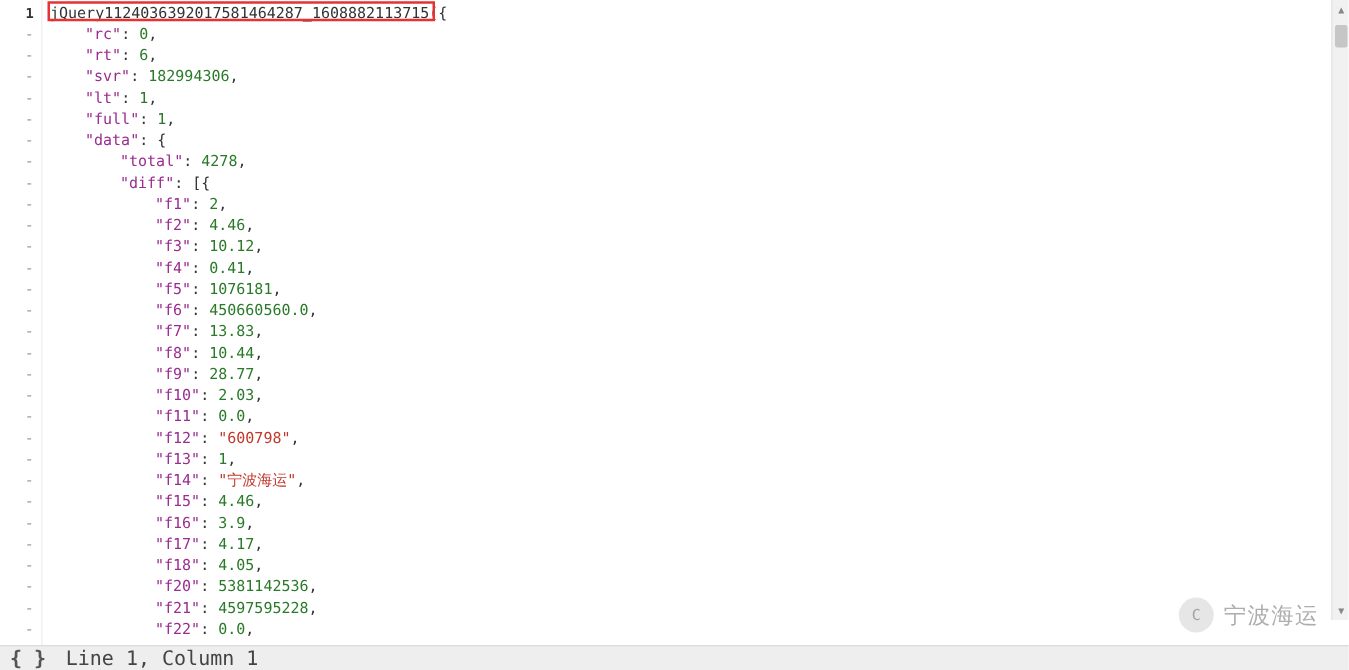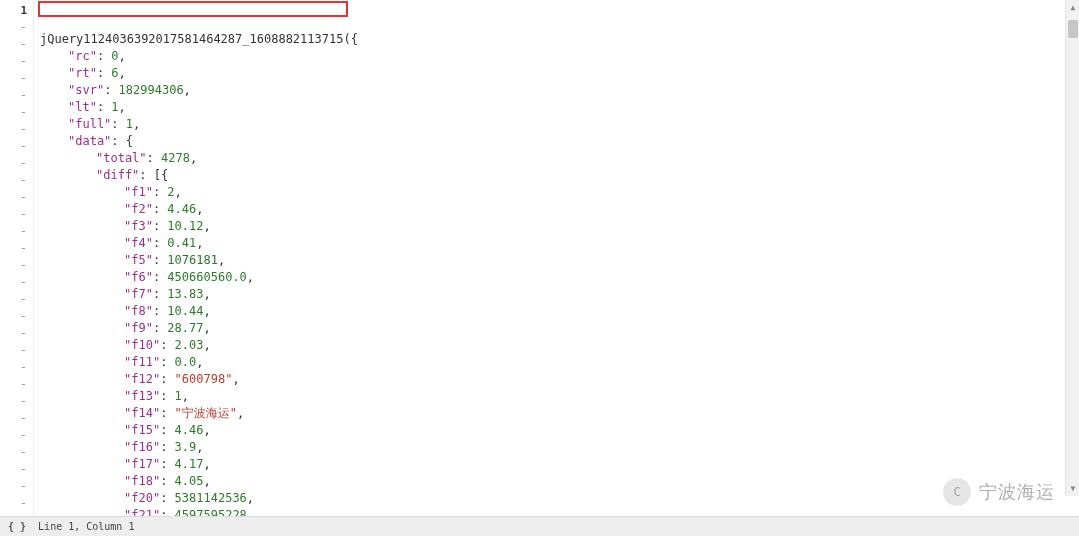--- a/index.html
+++ b/index.html
@@ -41,21 +41,20 @@
     height: 17px;
     line-height: 17px;
   }
   .code {
     position: absolute;
     top: 0; left: 34px; right: 0; bottom: 0;
     padding: 2px 0 0 6px;
     white-space: pre;
     line-height: 17px;
     color: #333;
-    margin-top: 29px;
   }
   .row { height: 17px; }
   .highlight-box {
     position: absolute;
     top: 1px;
     left: 38px;
     width: 310px;
     height: 16px;
     border: 2px solid #e63232;
     pointer-events: none;
@@ -66,21 +65,21 @@
   .str { color: #c1392b; }            
   .punc { color: #333; }
   .statusbar {
     position: absolute;
     left: 0; right: 0; bottom: 0;
     height: 20px;
     line-height: 20px;
     background: #eeeeee;
     border-top: 1px solid #dcdcdc;
     color: #444;
-    font-size: 10px;
+    font-size: 16px;
     padding-left: 8px;
     font-family: Consolas, Monaco, monospace;
   }
   .statusbar .bracket { color: #555; font-weight: bold; margin-right: 6px; }
   .scrollbar {
     position: absolute;
     right: 0; top: 0;
     width: 14px;
     bottom: 20px;
     background: #f1f1f1;

